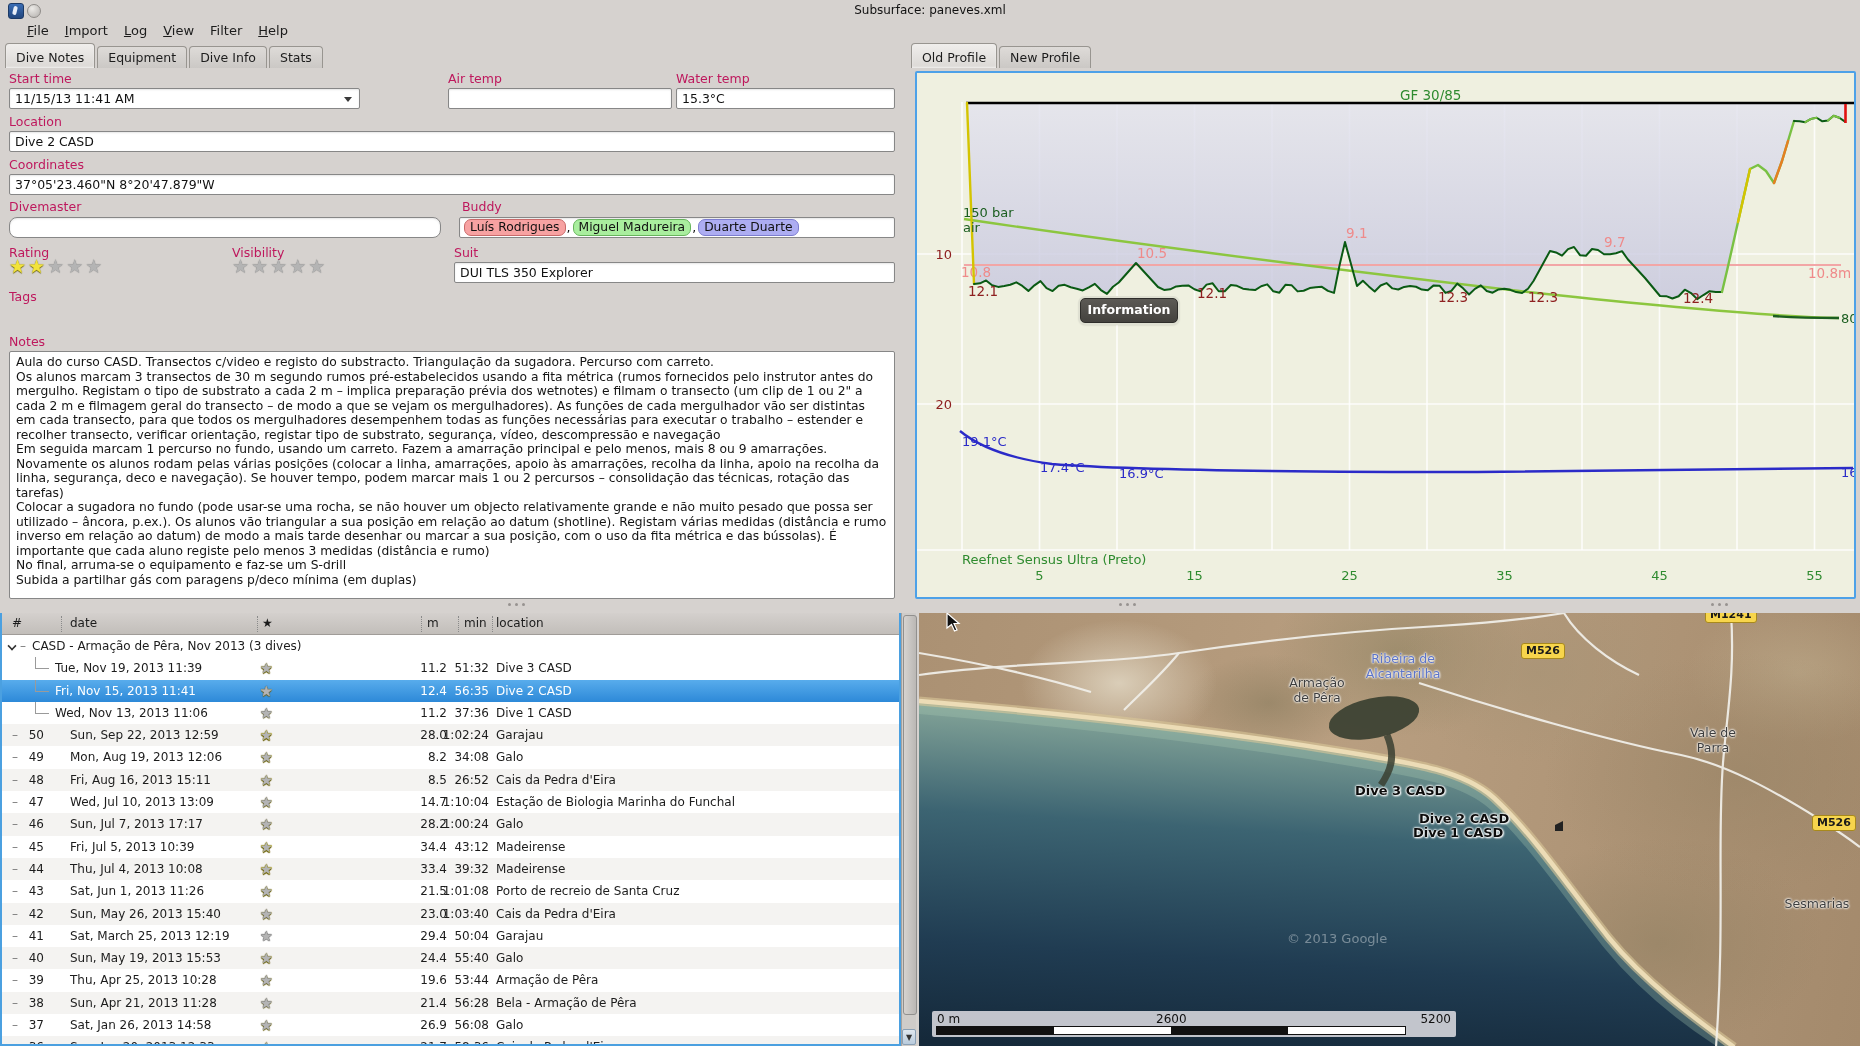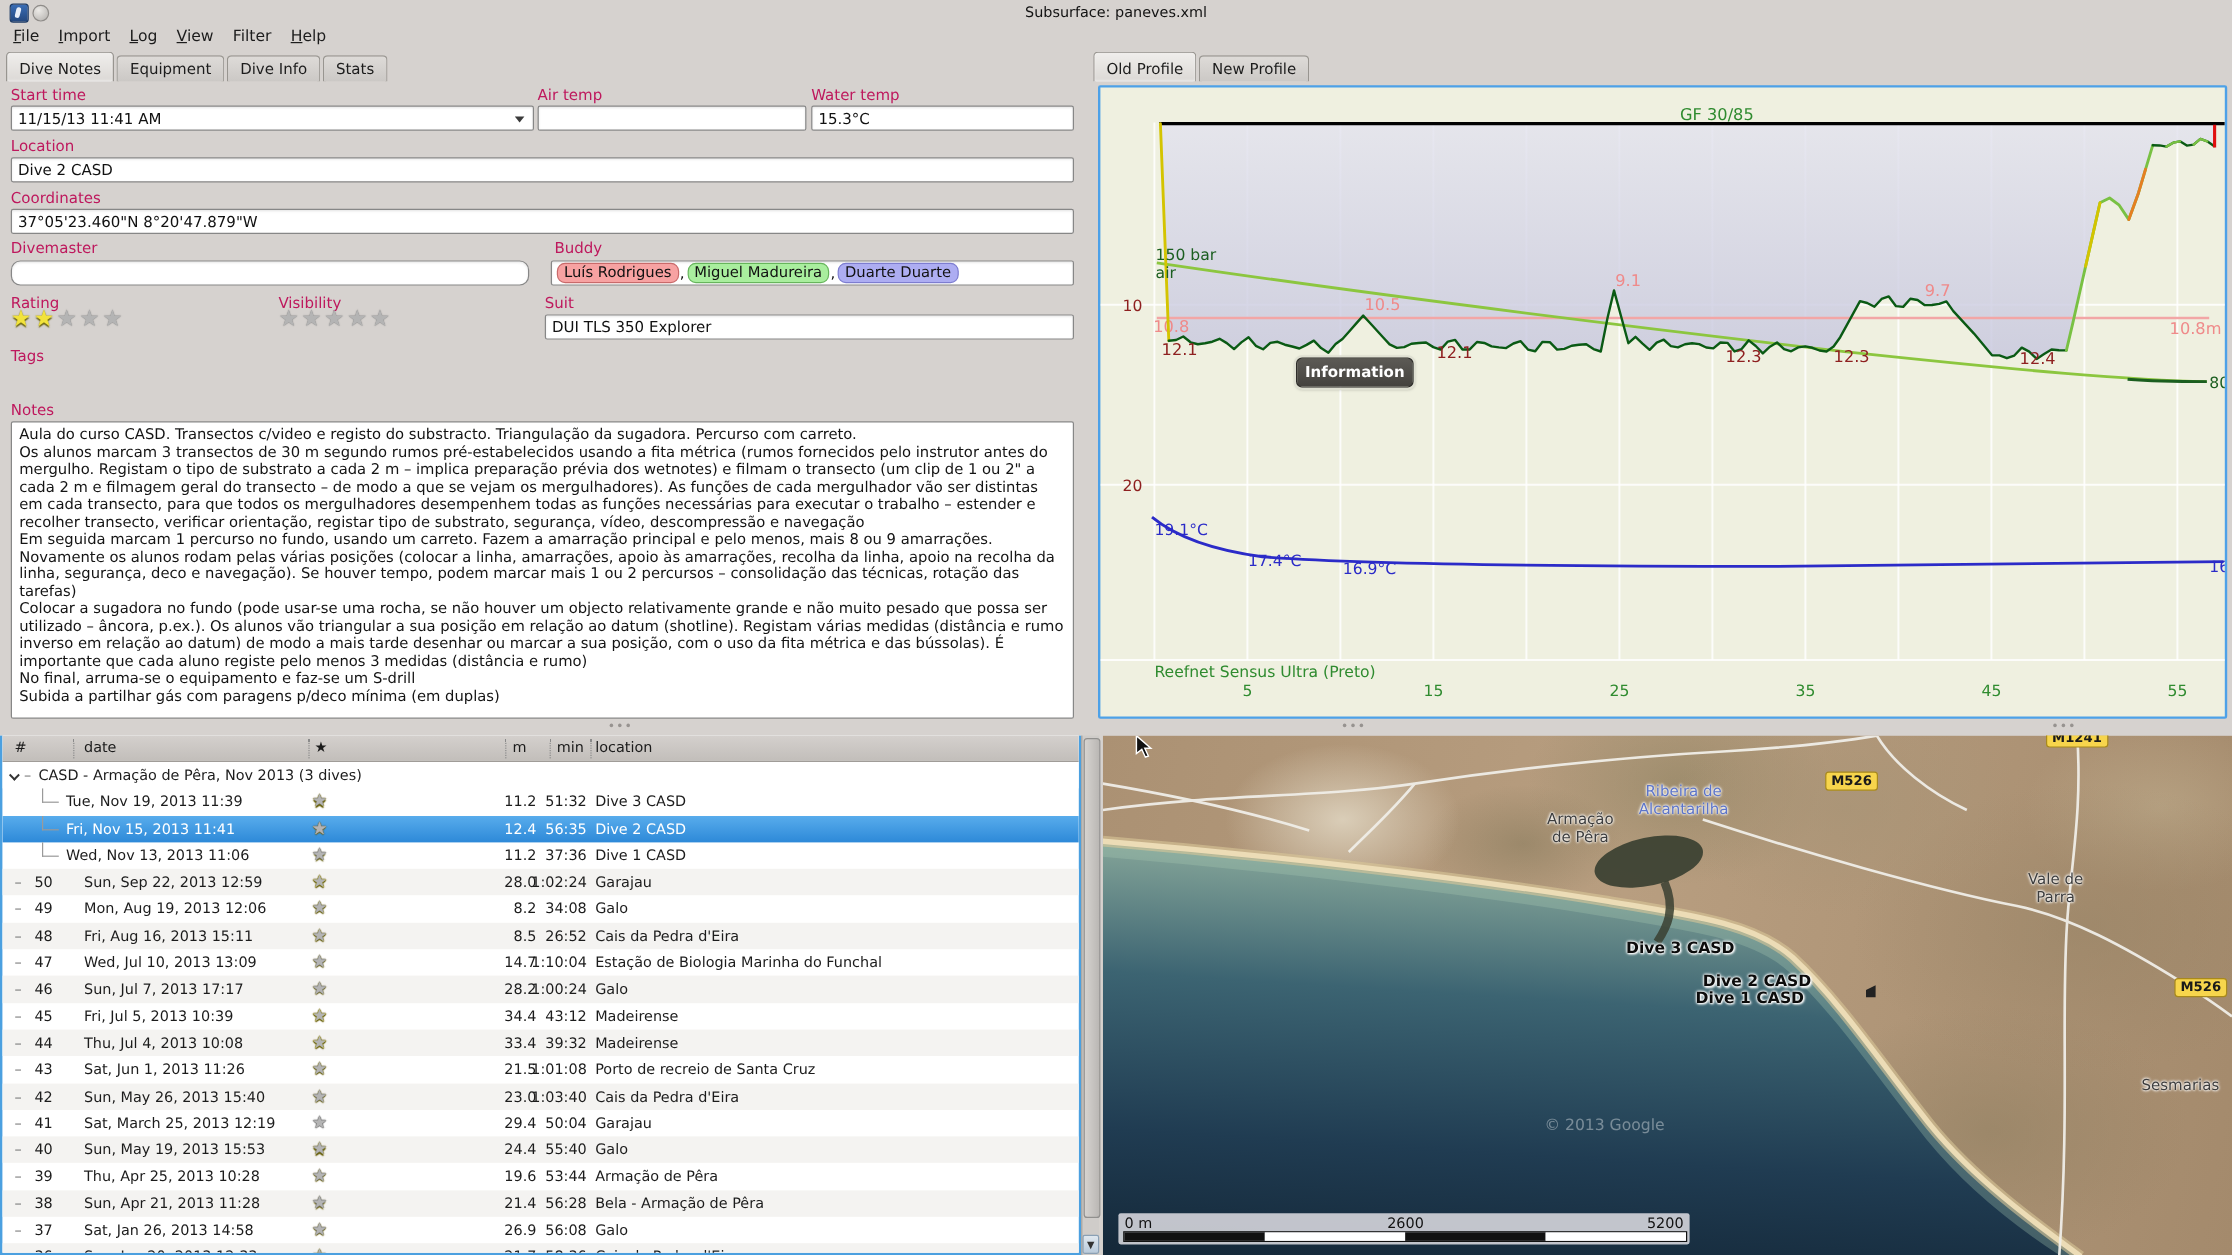--- a/index.html
+++ b/index.html
@@ -3,21 +3,21 @@
 <meta charset="utf-8">
 <style>
   html,body{margin:0;padding:0;background:#888;}
   #app{position:relative;width:1860px;height:1046px;background:#d6d2cf;font-family:"DejaVu Sans","Liberation Sans",sans-serif;overflow:hidden;color:#1c1c1c;}
   .abs{position:absolute;}
   
   .title{left:0;right:0;top:3px;text-align:center;font-size:12px;color:#111;}
   .appicon{left:8px;top:3px;width:14px;height:14px;background:linear-gradient(#3a6db5,#23477e);border-radius:3px;border:1px solid #1c3a66;}
   .appicon::after{content:"";position:absolute;left:4px;top:2px;width:4px;height:9px;background:#e8eef8;border-radius:2px;transform:rotate(14deg);}
   .circicon{left:27px;top:4px;width:12px;height:12px;border-radius:50%;background:radial-gradient(circle at 35% 30%,#eceae7,#b2afac);border:1px solid #8f8c89;}
-  .menubar{left:0;top:20px;height:21px;display:flex;align-items:center;padding-left:3px;font-size:13px;}
+  .menubar{left:16px;top:20px;height:21px;display:flex;align-items:center;padding-left:3px;font-size:13px;}
   .mi{padding:1px 8px;border-radius:2px;}
   .mi u{text-decoration:underline;}
   
   .tabbar{display:flex;align-items:flex-end;height:25px;}
   .tab{background:linear-gradient(#dedbd8,#cbc8c5);border:1px solid #989590;border-bottom:none;border-radius:4px 4px 0 0;padding:3px 10px 4px;font-size:12.5px;margin-right:2px;height:22px;box-sizing:border-box;white-space:nowrap;}
   .tab.active{background:linear-gradient(#f0eeec,#dbd8d5);height:25px;padding-top:6px;box-shadow:0 -1px 2px rgba(255,255,255,.6) inset;}
   
   .flabel{font-size:12.5px;color:#be185d;white-space:nowrap;}
   .inp{background:#fff;border:1px solid #878787;border-radius:2px;font-size:12.5px;color:#111;padding:2px 5px;box-sizing:border-box;box-shadow:inset 0 1px 2px rgba(0,0,0,.10);overflow:hidden;white-space:nowrap;}
   .chev{position:absolute;right:7px;top:8px;width:0;height:0;border-left:4px solid transparent;border-right:4px solid transparent;border-top:5px solid #3a3a3a;}
@@ -83,21 +83,21 @@
     radial-gradient(260px 160px at 820px 160px, rgba(152,132,102,.6), transparent 75%),
     radial-gradient(180px 120px at 480px 40px, rgba(138,128,95,.55), transparent 70%),
     radial-gradient(220px 140px at 740px 330px, rgba(148,130,100,.65), transparent 75%),
     radial-gradient(160px 100px at 880px 60px, rgba(190,172,140,.6), transparent 70%),
     radial-gradient(120px 70px at 350px 90px, rgba(130,118,88,.5), transparent 70%),
     linear-gradient(100deg,#ab9173,#b89e80 45%,#a48a6c);}
   .maplabel{position:absolute;font-size:12.5px;color:#3d3d3d;white-space:pre-line;text-align:center;text-shadow:0 0 2px #fff,0 0 2px #fff,0 0 3px #fff;line-height:15px;}
   .maplabel.water{color:#5c74c8;}
   .divesite{position:absolute;font-size:13px;font-weight:bold;color:#0c0c0c;white-space:nowrap;text-shadow:0 0 2px #fff,0 0 2px #fff,0 0 3px #fff,1px 1px 2px #fff;}
   .shield{position:absolute;background:#f7d54c;border:1.5px solid #a8891c;border-radius:3px;font-size:11px;font-weight:bold;color:#1a1a1a;padding:0 4px;line-height:14px;}
-  .scalebar{position:absolute;left:13px;top:398px;width:476px;height:26px;background:rgba(218,218,223,.88);border-radius:2px;font-size:12px;color:#111;}
+  .scalebar{position:absolute;left:13px;top:398px;width:524px;height:26px;background:rgba(218,218,223,.88);border-radius:2px;font-size:12px;color:#111;}
   .scalebar .s0{position:absolute;left:5px;top:1px;}
   .scalebar .s1{position:absolute;left:224px;top:1px;}
   .scalebar .s2{position:absolute;right:5px;top:1px;}
   .sbar{position:absolute;left:4px;top:15px;width:468px;height:7px;border:1px solid #111;display:flex;}
   .sbar i{flex:1;}
   .sbar i:nth-child(odd){background:#111;}
   .sbar i:nth-child(even){background:#fff;}
   .watermark{position:absolute;left:368px;top:318px;font-size:13px;color:rgba(255,255,255,.38);}
 </style>
 </head>
@@ -121,21 +121,21 @@
 
   <div class="abs tabbar" style="left:5px;top:43px;">
 
   <span class="tab active">Dive Notes</span>
       <span class="tab">Equipment</span>
       <span class="tab">Dive Info</span>
       <span class="tab">Stats</span>
     </div>
 
   <div class="abs flabel" style="left:9px;top:71px;">Start time</div>
-  <div class="abs inp" style="left:9px;top:88px;width:436px;height:21px;">
+  <div class="abs inp" style="left:9px;top:88px;width:351px;height:21px;">
     <span>11/15/13 11:41 AM</span>
     <span class="chev"></span>
   </div>
   <div class="abs flabel" style="left:448px;top:71px;">Air temp</div>
   <div class="abs inp" style="left:448px;top:88px;width:224px;height:21px;"><span></span></div>
   <div class="abs flabel" style="left:676px;top:71px;">Water temp</div>
   <div class="abs inp" style="left:676px;top:88px;width:219px;height:21px;"><span>15.3°C</span></div>
 
   <div class="abs flabel" style="left:9px;top:114px;">Location</div>
   <div class="abs inp" style="left:9px;top:131px;width:886px;height:21px;"><span>Dive 2 CASD</span></div>

